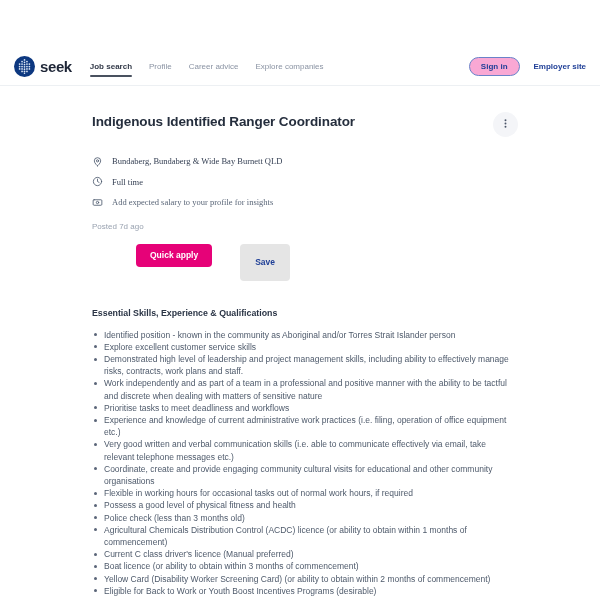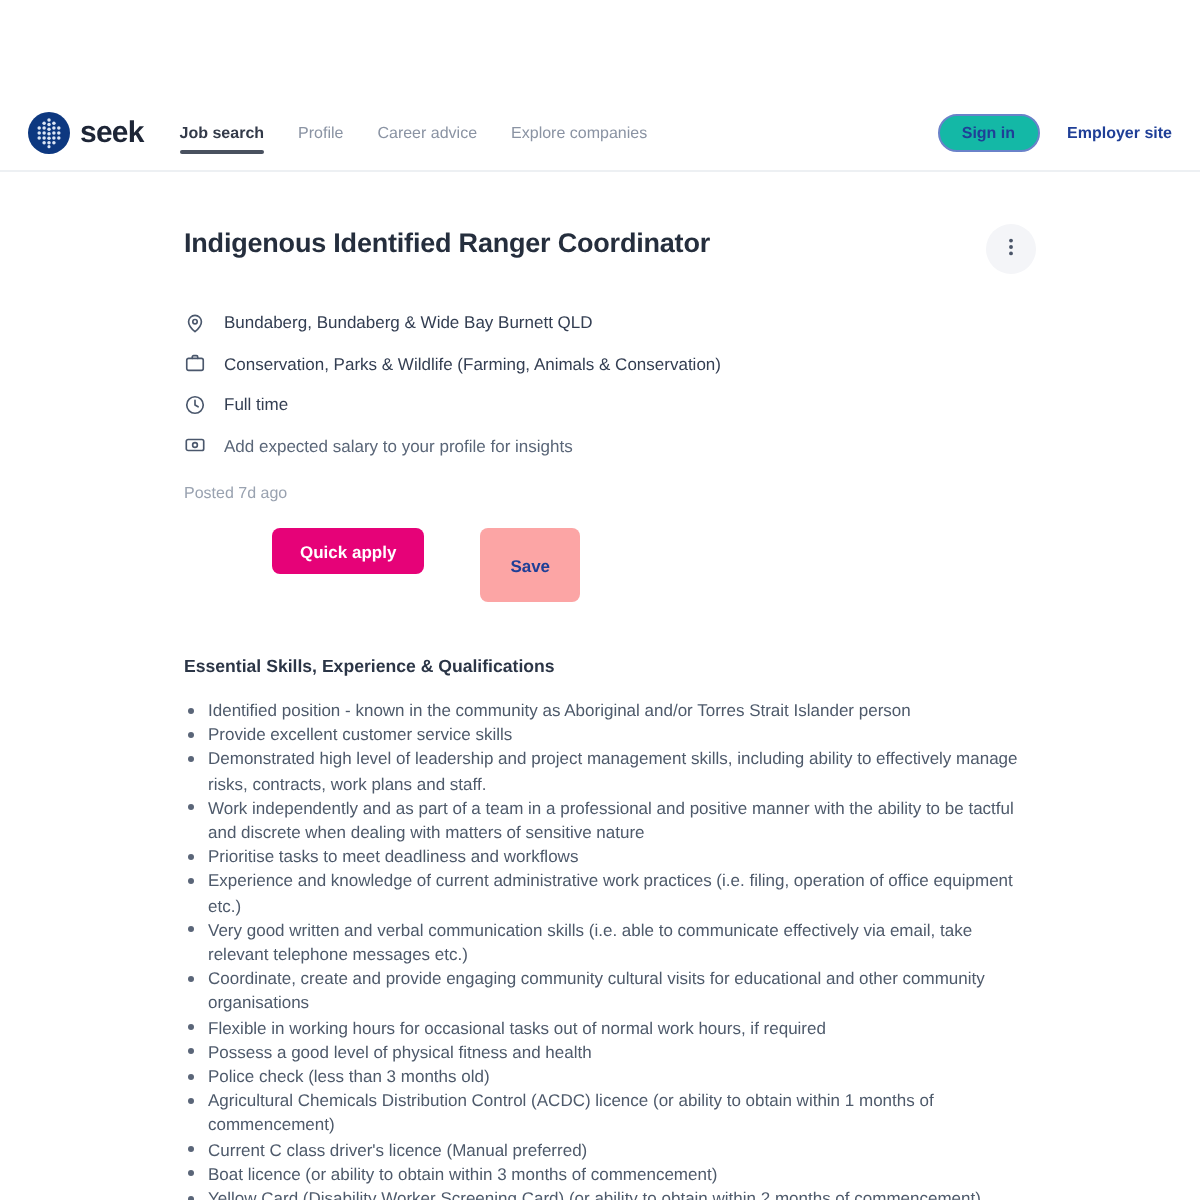--- a/index.html
+++ b/index.html
@@ -9,45 +9,45 @@
   
   .header { display:flex; align-items:center; height:38px; padding:0 14px; border-bottom:1px solid #EDF0F3; background:#fff;margin-top:48px; }
   .logo { display:flex; align-items:center; gap:5px; cursor:pointer; }
   .logo svg { width:21px; height:21px; display:block; }
   .logo-text { font-size:15px; font-weight:700; color:#1D2536; letter-spacing:-0.4px; }
   .nav { display:flex; gap:17px; margin-left:18px; height:100%; align-items:center; }
   .nav-item { position:relative; font-size:8px; color:#8A93A3; text-decoration:none; height:100%; display:flex; align-items:center; cursor:pointer; }
   .nav-item.active { color:#333A49; font-weight:700; }
   .nav-item.active::after { content:''; position:absolute; left:0; right:0; bottom:8px; height:2px; background:#49515F; border-radius:1px; }
   .header-right { margin-left:auto; display:flex; align-items:center; gap:14px; }
-  .signin-btn { background:#14b8a6; border:1px solid #6A82C9; border-radius:12px; padding:4px 11px; font-size:8px; font-weight:700; color:#1F3F97; font-family:inherit; cursor:pointer; }
+  .signin-btn { background:#f9a8d4; border:1px solid #6A82C9; border-radius:12px; padding:4px 11px; font-size:8px; font-weight:700; color:#1F3F97; font-family:inherit; cursor:pointer; }
   .employer-link { font-size:8px; font-weight:700; color:#1F3F97; text-decoration:none; cursor:pointer; }
 
   
   .main { width:426px; margin-left:92px; padding-top:28px; }
   .title-row { display:flex; justify-content:space-between; align-items:flex-start; }
   .job-title { font-size:13.5px; font-weight:700; color:#252E3D; letter-spacing:-0.1px; }
   .kebab-btn { width:25px; height:25px; border-radius:50%; background:#F4F5F8; border:none; display:flex; align-items:center; justify-content:center; cursor:pointer; flex:none; margin-top:-2px; }
   .kebab-btn svg { width:11px; height:11px; }
   .company-row { display:flex; align-items:center; gap:4px; margin-top:4px; font-size:8.5px; color:#333E52; }
   .verified-icon { width:10px; height:10px; color:#3A4659; display:inline-flex; }
   .verified-icon svg { width:100%; height:100%; }
   .view-all-jobs { margin-left:8px; color:#333E52; text-decoration:underline; cursor:pointer; }
 
   .details { margin-top:14px; display:flex; flex-direction:column; }
-  .detail-row { display:flex; align-items:center; gap:9px; min-height:20.5px; font-size:8.5px; color:#333E52; }
+  .detail-row { display:flex; align-items:center; gap:9px; min-height:20.5px; font-size:8.5px; color:#333E52;font-family:Liberation Serif, serif; }
   .detail-icon { width:11px; height:11px; color:#4A576C; flex:none; display:inline-flex; }
   .detail-icon svg { width:100%; height:100%; }
   .detail-row.muted { color:#5A6678; }
 
   .posted { margin-top:9px; font-size:8px; color:#99A2B0; }
 
   .btn-row { margin-top:13px; display:flex; gap:28px;margin-left:44px; }
   .quick-apply-btn { background:#E60278; color:#fff; border:none; border-radius:4px; height:23px; padding:0 14px; font-size:8.5px; font-weight:700; font-family:inherit; cursor:pointer; }
-  .save-btn { background:#fca5a5; color:#1F3F97; border:none; border-radius:4px; height:37px; padding:0 15px; font-size:8.5px; font-weight:700; font-family:inherit; cursor:pointer; }
+  .save-btn { background:#e5e5e5; color:#1F3F97; border:none; border-radius:4px; height:37px; padding:0 15px; font-size:8.5px; font-weight:700; font-family:inherit; cursor:pointer; }
 
   
   .description { margin-top:27px; }
   .section-heading { font-size:8.8px; font-weight:700; color:#2B3546; }
   .bullets { list-style:none; margin-top:11px; }
   .bullets li { position:relative; padding-left:12px; font-size:8.5px; line-height:12.2px; color:#4E5A6B; }
   .bullets li::before { content:''; position:absolute; left:2px; top:4.6px; width:3px; height:3px; border-radius:50%; background:#5A6578; }
 </style>
 </head>
 <body>
@@ -120,29 +120,20 @@
     <div class="detail-row">
       <span class="detail-icon">
           <svg viewBox="0 0 24 24" fill="none" stroke="currentColor" stroke-width="1.8" stroke-linecap="round" stroke-linejoin="round">
             <path d="M12 21.5s-7-5.6-7-10.8A7 7 0 0 1 19 10.7c0 5.2-7 10.8-7 10.8z"></path>
             <circle cx="12" cy="10.6" r="2.4"></circle>
           </svg>
         </span>
       <span>Bundaberg, Bundaberg &amp; Wide Bay Burnett QLD</span>
     </div>
 
-    <div class="detail-row">
-      <span class="detail-icon">
-          <svg viewBox="0 0 24 24" fill="none" stroke="currentColor" stroke-width="1.8" stroke-linecap="round" stroke-linejoin="round">
-            <rect x="3" y="7" width="18" height="13" rx="2"></rect>
-            <path d="M9 7V5.5A1.5 1.5 0 0 1 10.5 4h3A1.5 1.5 0 0 1 15 5.5V7"></path>
-          </svg>
-        </span>
-      <span>Conservation, Parks &amp; Wildlife (Farming, Animals &amp; Conservation)</span>
-    </div>
 
     <div class="detail-row">
       <span class="detail-icon">
           <svg viewBox="0 0 24 24" fill="none" stroke="currentColor" stroke-width="1.8" stroke-linecap="round" stroke-linejoin="round">
             <circle cx="12" cy="12" r="9"></circle>
             <path d="M12 6.8V12l3.4 2"></path>
           </svg>
         </span>
       <span>Full time</span>
     </div>
@@ -163,21 +154,21 @@
   <div class="btn-row">
     <button class="quick-apply-btn">Quick apply</button>
     <button class="save-btn">Save</button>
   </div>
 
   <section class="description">
     <h2 class="section-heading">Essential Skills, Experience &amp; Qualifications</h2>
     <ul class="bullets" id="bullets-container">
       <li>Identified position - known in the community as Aboriginal and/or Torres Strait Islander person</li>
 
-      <li>Provide excellent customer service skills</li>
+      <li>Explore excellent customer service skills</li>
 
       <li>Demonstrated high level of leadership and project management skills, including ability to effectively manage risks, contracts, work plans and staff.</li>
 
       <li>Work independently and as part of a team in a professional and positive manner with the ability to be tactful and discrete when dealing with matters of sensitive nature</li>
 
       <li>Prioritise tasks to meet deadliness and workflows</li>
 
 
       <li>Experience and knowledge of current administrative work practices (i.e. filing, operation of office equipment etc.)</li>
 

